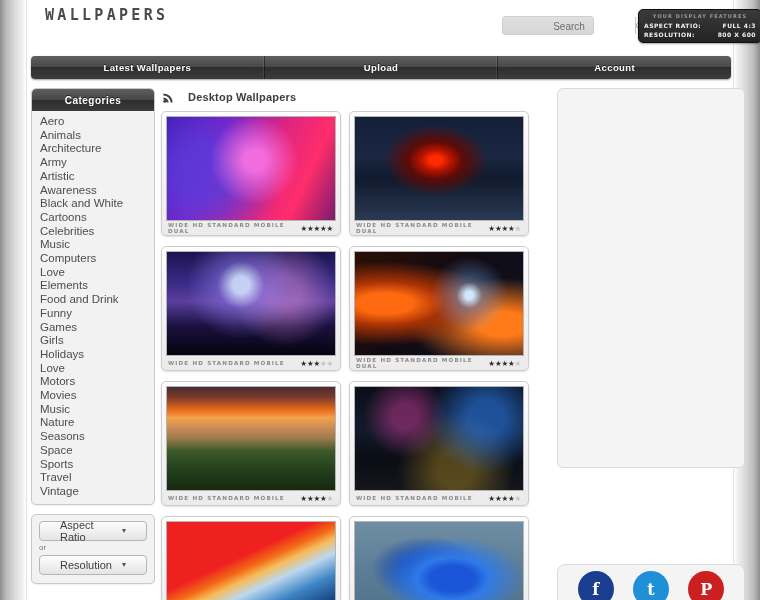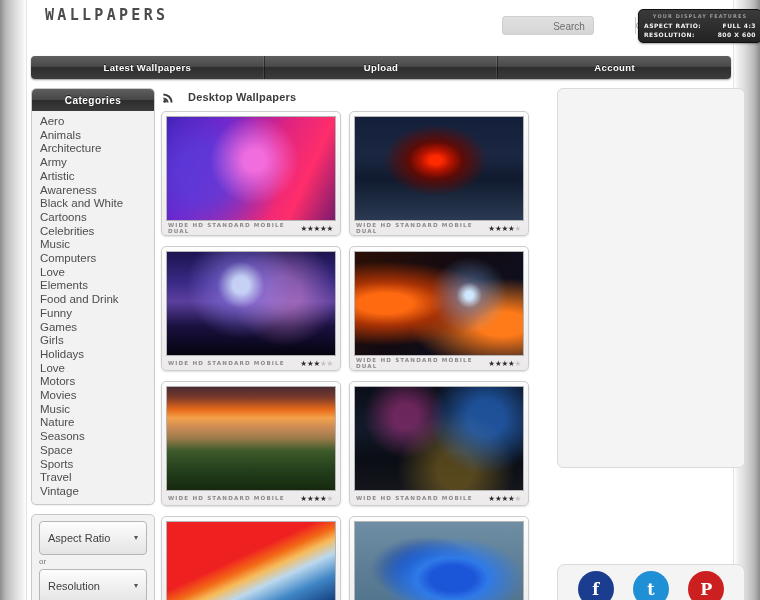--- a/index.html
+++ b/index.html
@@ -125,26 +125,26 @@
     border-radius: 4px 4px 0 0;
   }
   .cat-list { list-style: none; margin: 0; padding: 4px 0 5px 0; }
   .cat-list li {
     font-size: 11.5px; color: #4d4d4d; padding: 0 0 0 8px;
     line-height: 13.7px; cursor: pointer;
   }
   .filter-panel { margin-top: 9px; padding-bottom: 0; }
   .filter-body { padding: 6px 7px 8px 7px; }
   .select {
-    width: 100%; height: 34px;
+    width: 100%; height: 20px;
     border: 1px solid #b6b6b6; border-radius: 4px;
     background: linear-gradient(to bottom,#fdfdfd,#e4e4e4);
     font-family: "Liberation Sans", sans-serif;
     font-size: 11px; color: #3f3f3f;
-    padding: 0 8px;
+    padding: 0 20px;
     -webkit-appearance: none; appearance: none;
     display: flex; align-items: center; justify-content: space-between;
     cursor: pointer;
   }
   .chev { font-size: 8px; color: #555; }
   .or {
     text-align: left; font-size: 8px; color: #777;
     line-height: 12px; padding: 1px 0;
   }
   

